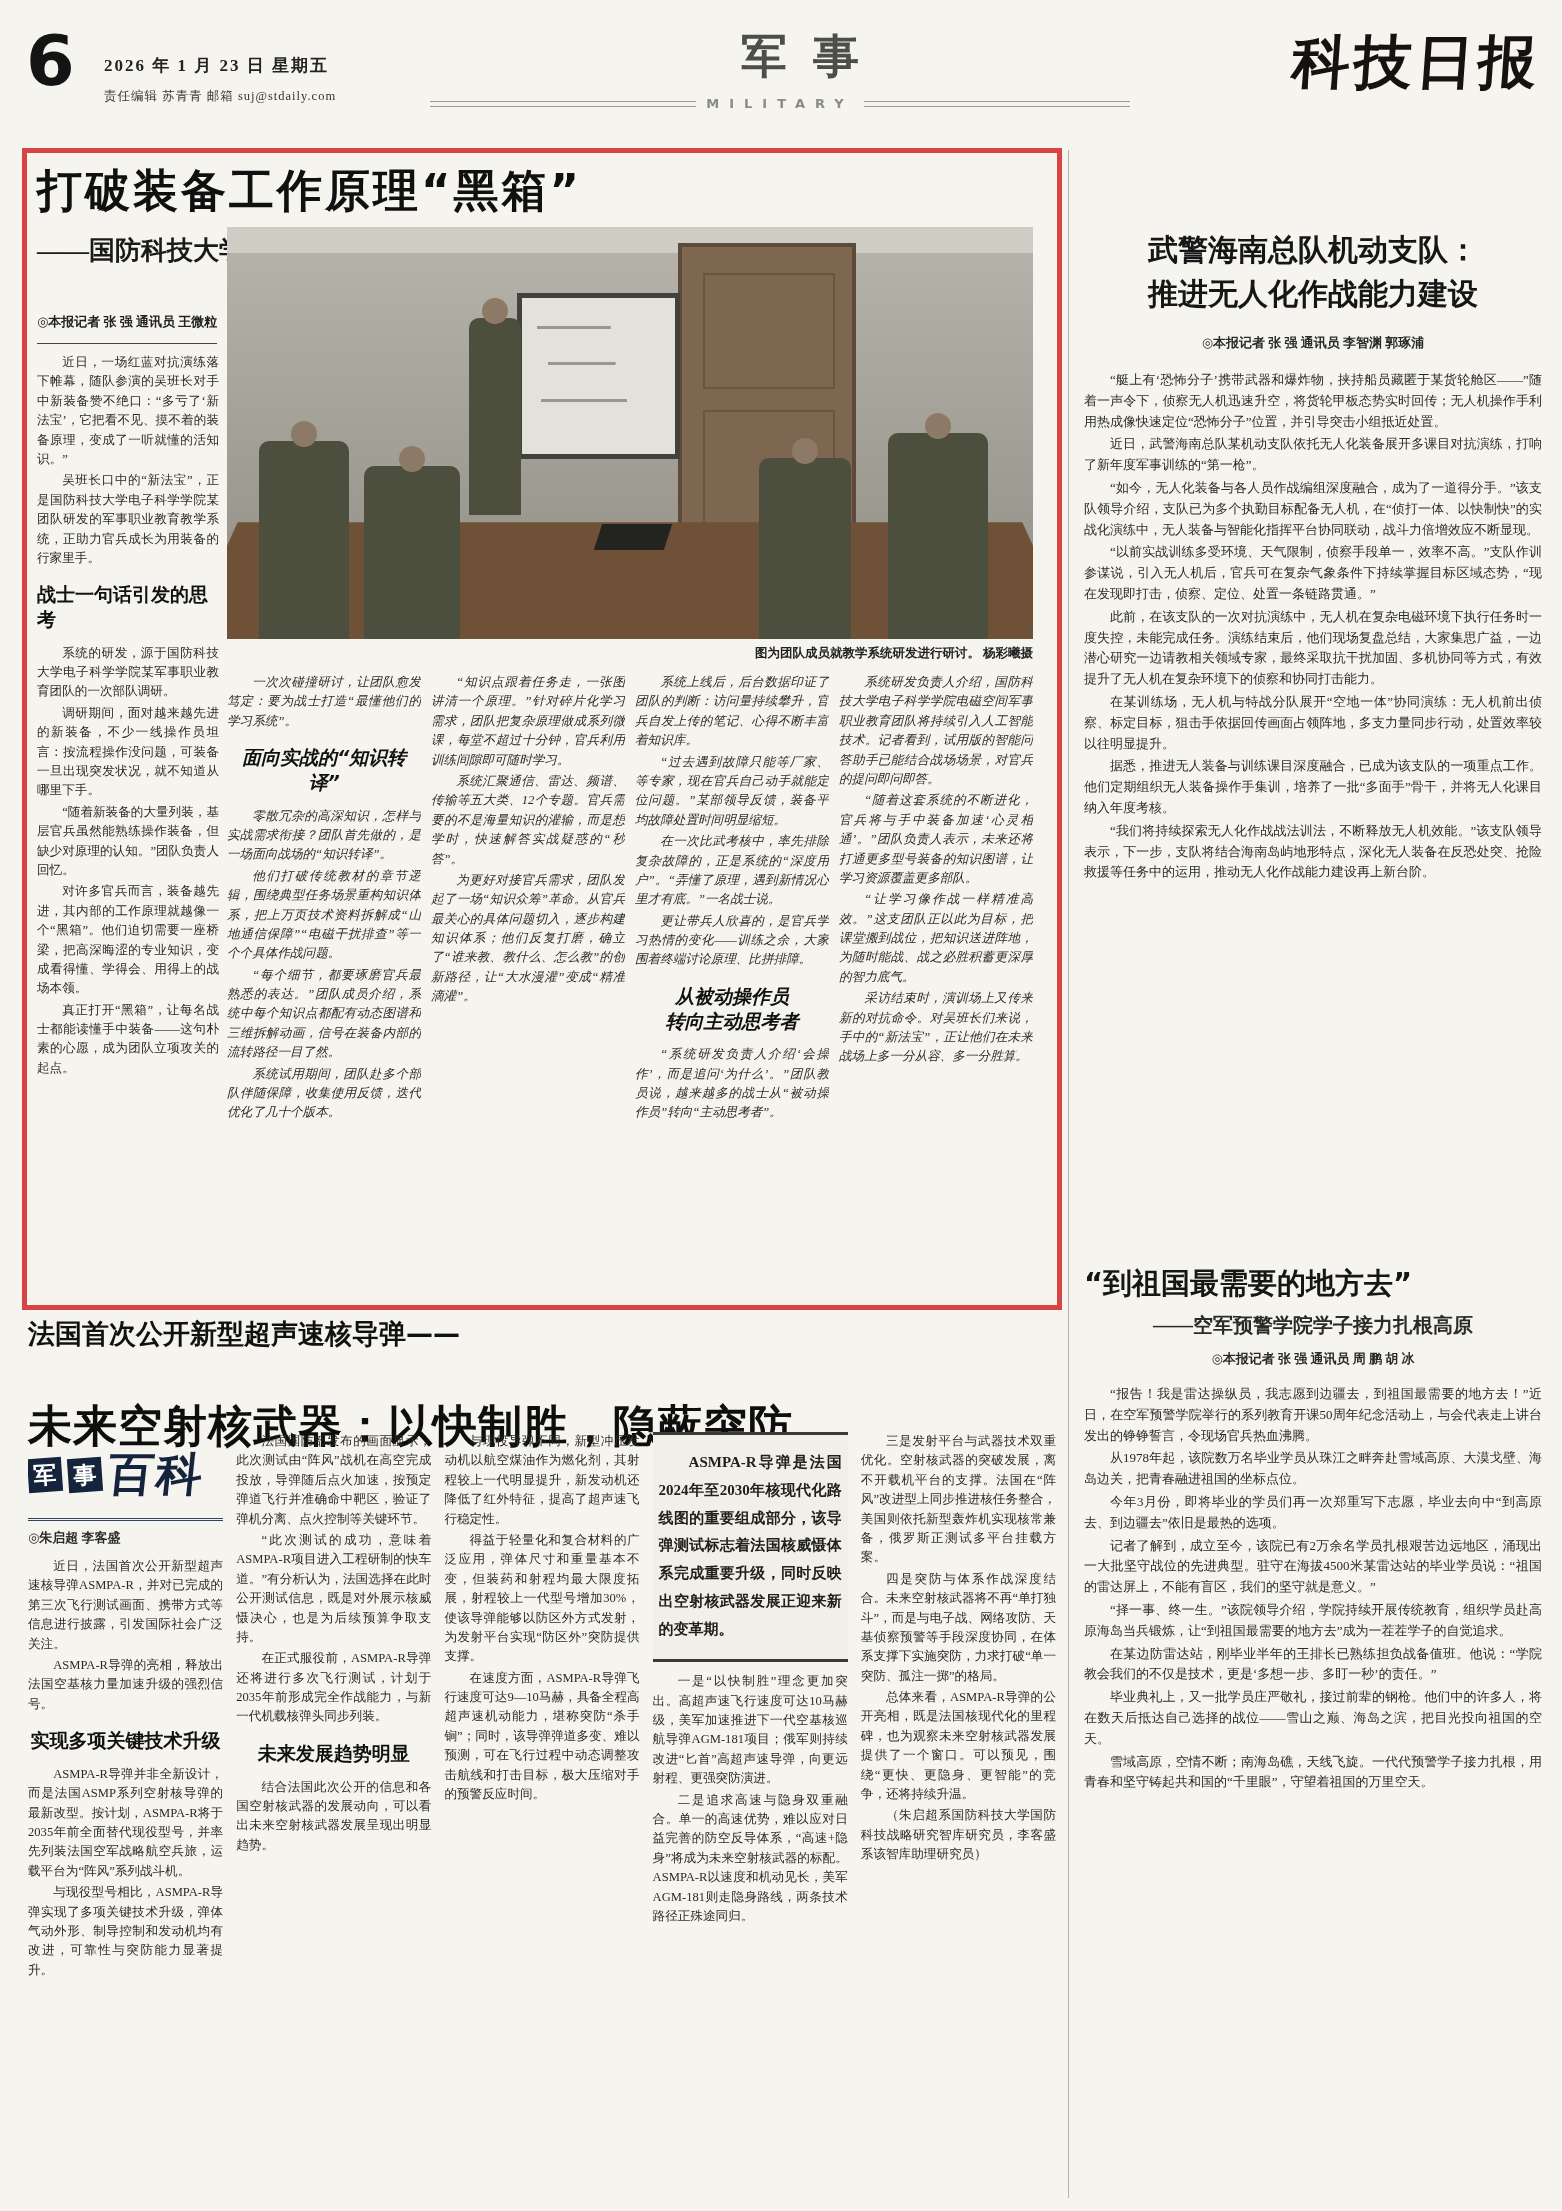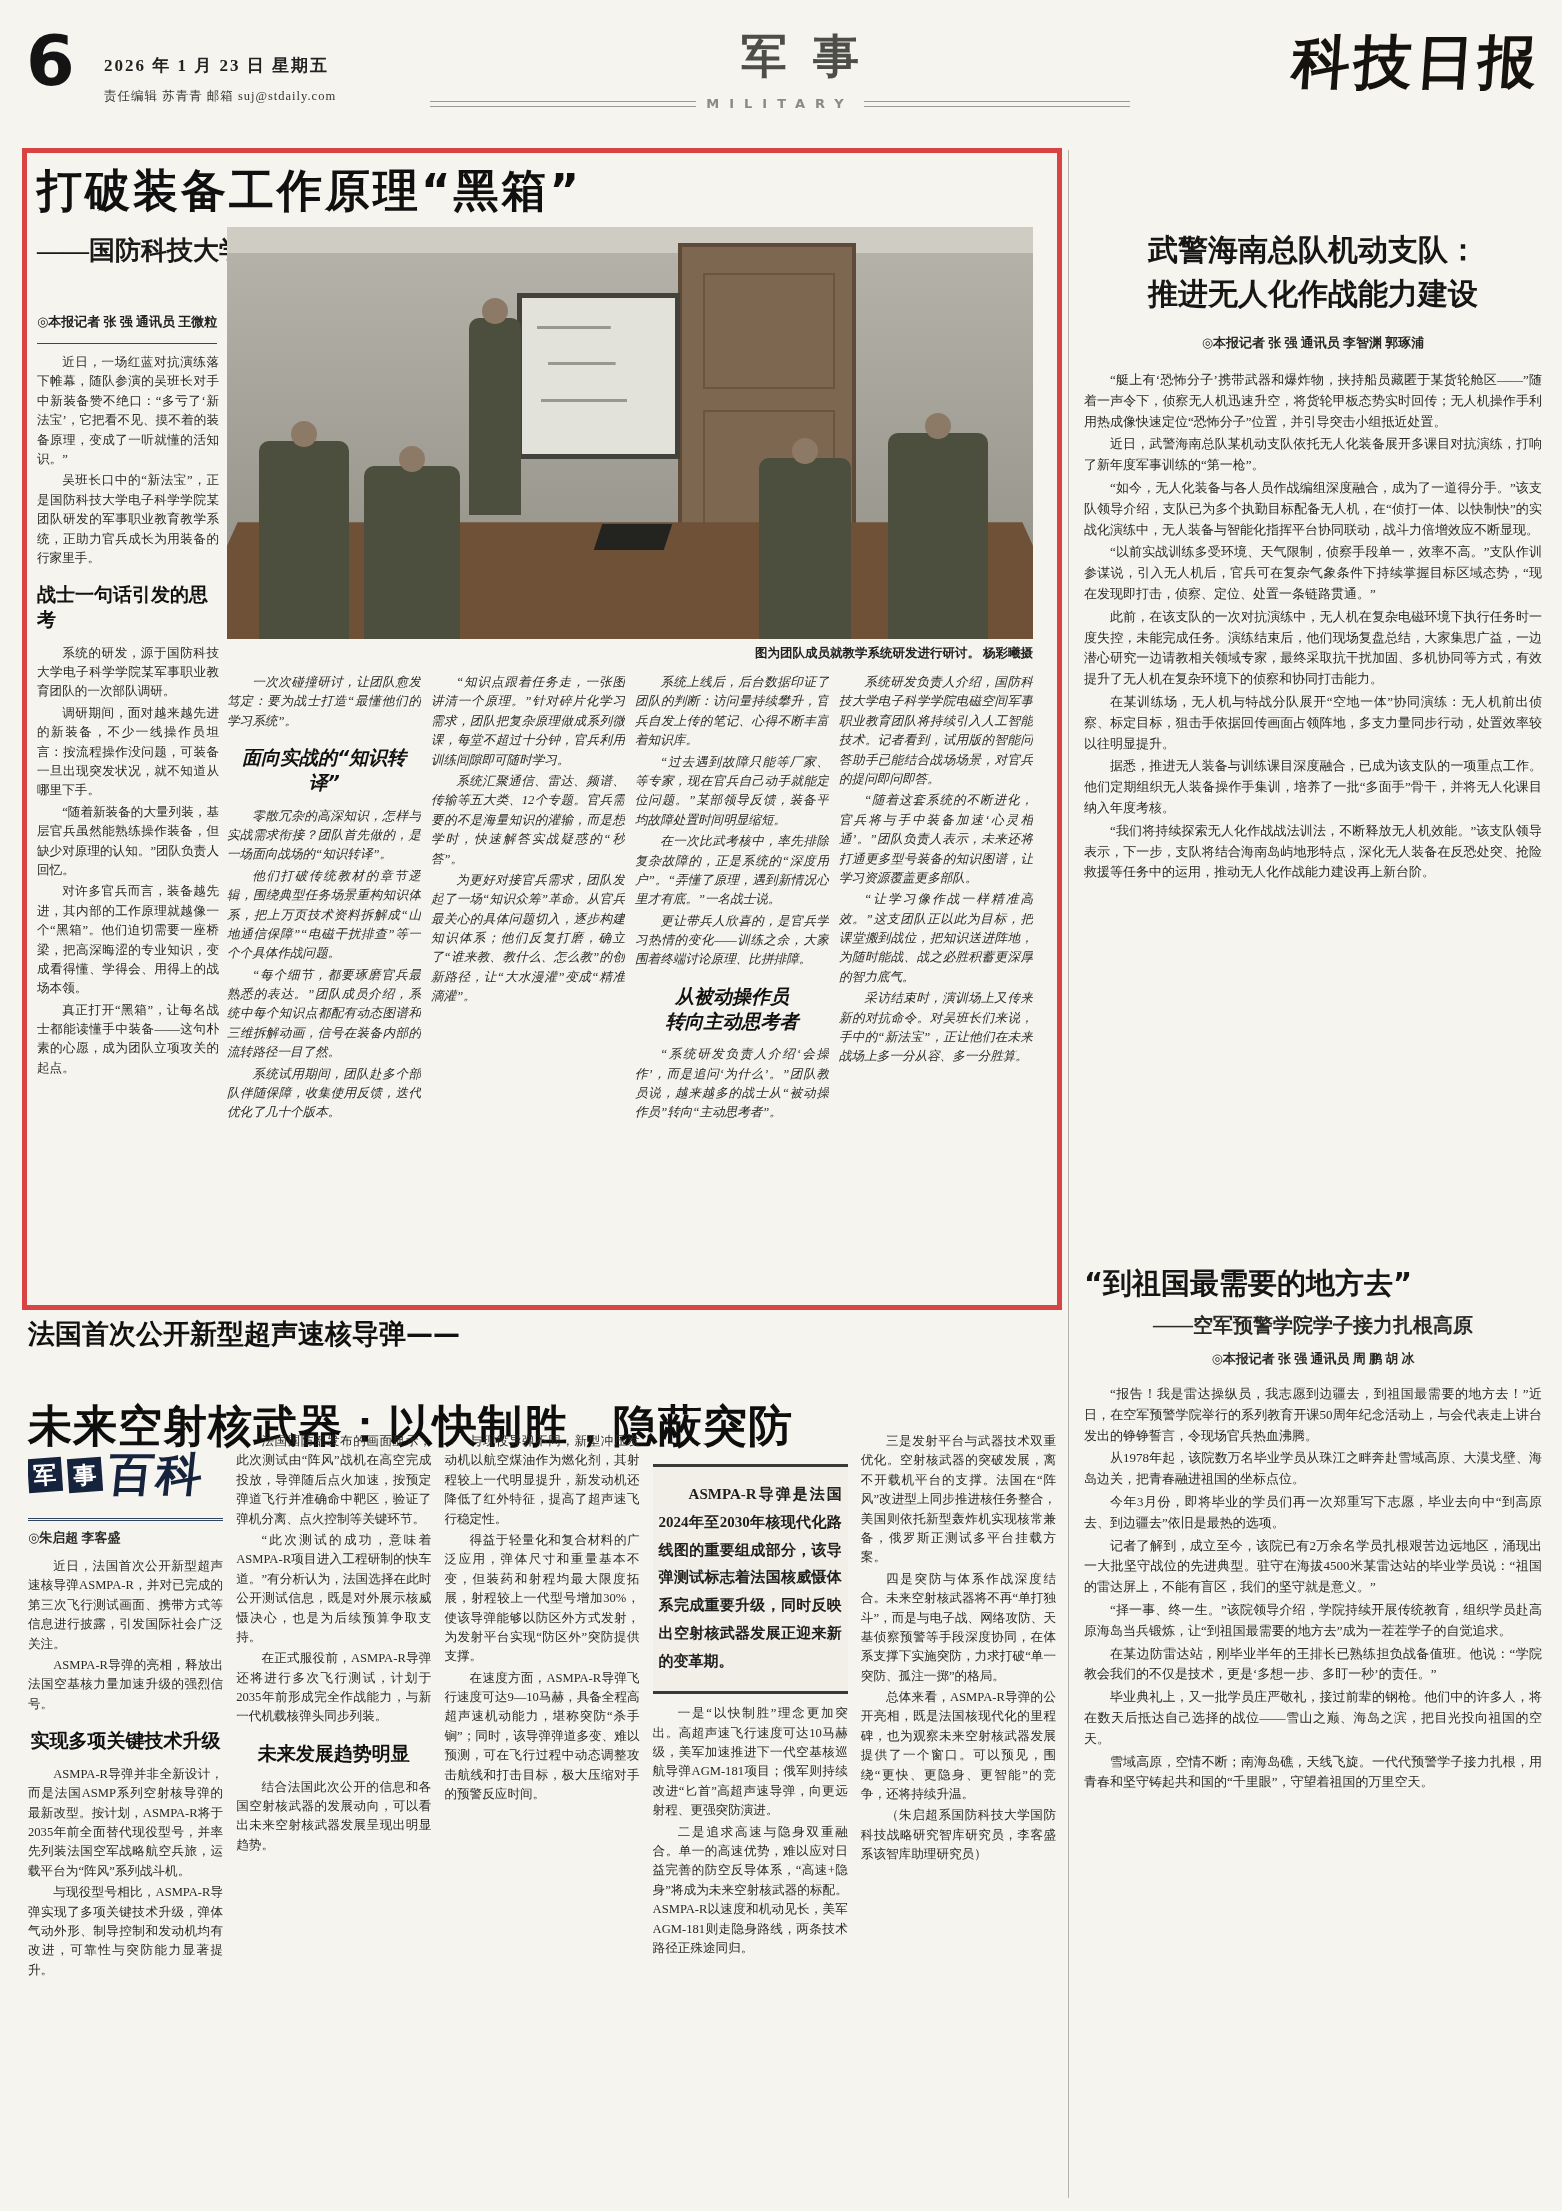--- a/index.html
+++ b/index.html
@@ -87,21 +87,21 @@
   .b-cols .col{flex:1;overflow:hidden;}
   .logo-box{height:86px;display:flex;align-items:center;gap:6px;border-bottom:3px double #32435f;
             margin-bottom:8px;}
   .logo-tile{width:34px;height:34px;background:#15233c;color:#fff;font-family:"DejaVu Sans",sans-serif;
              font-size:23px;font-weight:bold;display:flex;align-items:center;justify-content:center;
              transform:rotate(-4deg);}
   .logo-big{font-family:"DejaVu Sans",sans-serif;font-size:46px;font-weight:900;color:#15233c;
             letter-spacing:2px;transform:skewX(-6deg);}
   .b-byline{font-size:13px;font-weight:bold;margin:4px 0 10px 0;}
   .quote-box{border-top:3px solid #3a3a36;border-bottom:3px solid #3a3a36;background:#f1efe7;
-             padding:14px 6px;margin-bottom:10px;margin-top:32px;}
+             padding:14px 6px;margin-bottom:10px;}
   .quote-box p{font-size:15px;line-height:1.85;font-weight:bold;color:#20201e;}
 </style>
 </head>
 <body>
 
 <div class="page">
 
   <div class="page-num">6</div>
   <div class="date-line">2026 年 1 月 23 日 星期五</div>
   <div class="editor-line">责任编辑 苏青青 邮箱 suj@stdaily.com</div>

